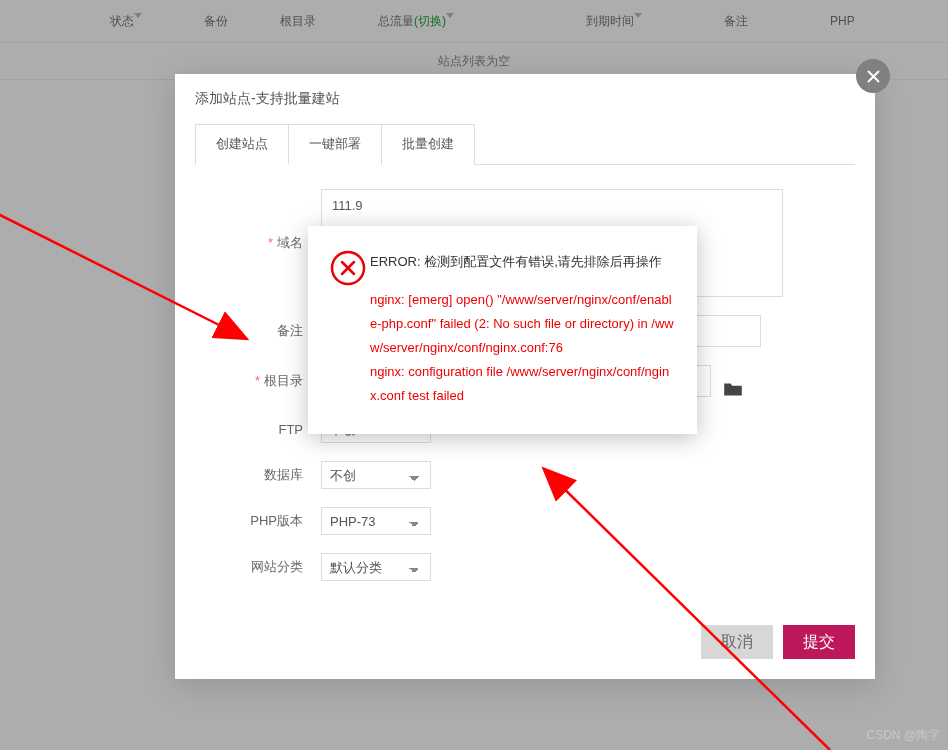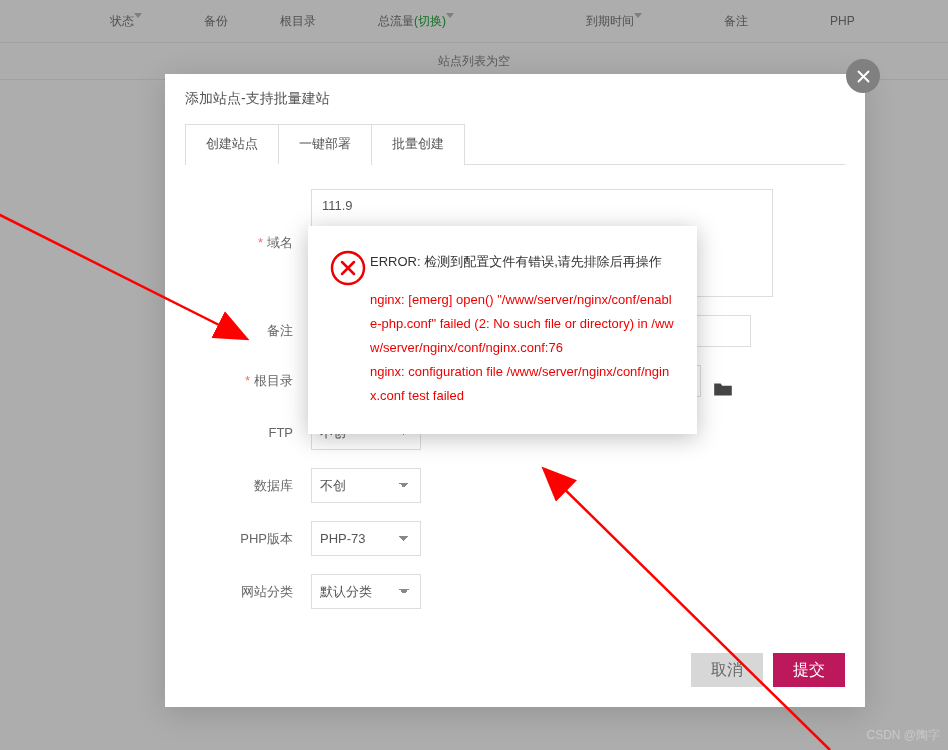--- a/index.html
+++ b/index.html
@@ -4,39 +4,39 @@
 <style>
   html,body{margin:0;padding:0;width:948px;height:750px;font-family:"Microsoft YaHei","PingFang SC",Arial,sans-serif;font-size:13px;color:#666;background:#fff;overflow:hidden;}
   .page{position:relative;width:948px;height:750px;}
   .top-head{display:flex;align-items:center;height:42px;border-bottom:1px solid #eee;}
   .th-col{flex:0 0 auto;padding:0 22px;font-size:12px;color:#777;display:flex;white-space:nowrap;}
   .th-col .caret{width:0;height:0;border-left:4px solid transparent;border-right:4px solid transparent;border-top:5px solid #bbb;}
   .th-col .switch{color:#20a53a;}
   .empty-row{height:36px;display:flex;align-items:center;justify-content:center;font-size:12px;color:#888;border-bottom:1px solid #eee;}
   .mask{position:absolute;inset:0;background:rgba(0,0,0,0.32);}
   
-  .modal{position:absolute;left:165px;top:74px;width:700px;background:#fff;box-shadow:0 6px 30px rgba(0,0,0,.15);}
+  .modal{position:absolute;left:175px;top:74px;width:700px;background:#fff;box-shadow:0 6px 30px rgba(0,0,0,.15);}
   .modal-title{padding:16px 20px;font-size:14px;color:#555;}
   .modal-close{position:absolute;right:-15px;top:-15px;width:34px;height:34px;border-radius:50%;background:#808080;display:flex;align-items:center;justify-content:center;cursor:pointer;}
   .modal-close svg{width:15px;height:15px;}
   .modal-body{padding:0 20px 10px 20px;}
   .tabs{display:flex;border:1px solid #ddd;border-bottom:none;width:fit-content;}
   .tab{padding:10px 20px;font-size:13px;color:#555;border-right:1px solid #ddd;cursor:pointer;background:#fff;}
   .tab:last-child{border-right:none;}
   .tab.active{background:#fff;font-weight:500;border-bottom:2px solid #fff;position:relative;}
   .tabline{height:1px;background:#ddd;margin-top:-1px;}
   .form{padding:24px 8px 0 8px;}
   .row{display:flex;align-items:center;margin-bottom:18px;}
   .lbl{width:100px;text-align:right;padding-right:18px;font-size:13px;color:#666;}
   .req{color:#f56c6c;margin-right:4px;}
   .ctrl{flex:1;display:flex;align-items:flex-end;gap:12px;}
   .inp, .ta, .sel{border:1px solid #ddd;font-size:13px;color:#555;background:#fff;}
   .ta{width:440px;height:90px;padding:8px 10px;resize:none;font-family:inherit;}
   .inp{height:32px;width:440px;padding:0 10px;box-sizing:border-box;}
-  .sel{height:35px;width:110px;padding:0 8px;appearance:none;background:
+  .sel{height:28px;width:110px;padding:0 8px;appearance:none;background:
      linear-gradient(45deg,transparent 50%,#888 50%) calc(100% - 16px) 14px/5px 5px no-repeat,
      linear-gradient(-45deg,transparent 50%,#888 50%) calc(100% - 11px) 14px/5px 5px no-repeat,
      #fff;}
   .folder-icon{width:20px;height:16px;}
   .modal-foot{display:flex;justify-content:flex-end;gap:10px;padding:16px 20px 20px;}
   .btn{height:34px;padding:0 20px;border:none;font-size:16px;cursor:pointer;}
   .btn-cancel{background:#d7d7d7;color:#666;}
   .btn-submit{background:#be185d;color:#fff;}
   
   .err{position:absolute;left:308px;top:226px;width:345px;background:#fff;box-shadow:0 4px 22px rgba(0,0,0,.25);padding:24px 22px 26px 22px;display:flex;gap:4px;}

